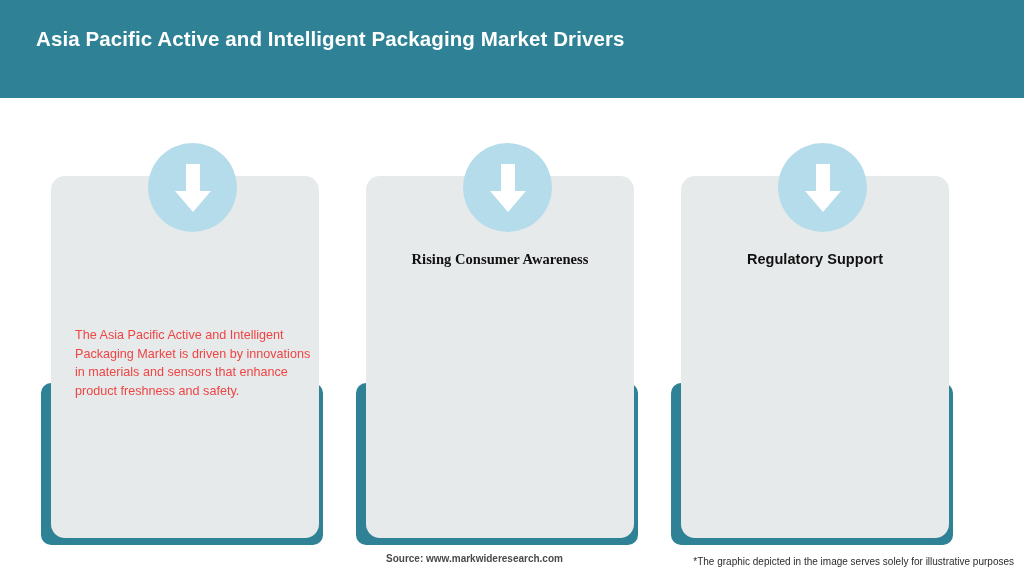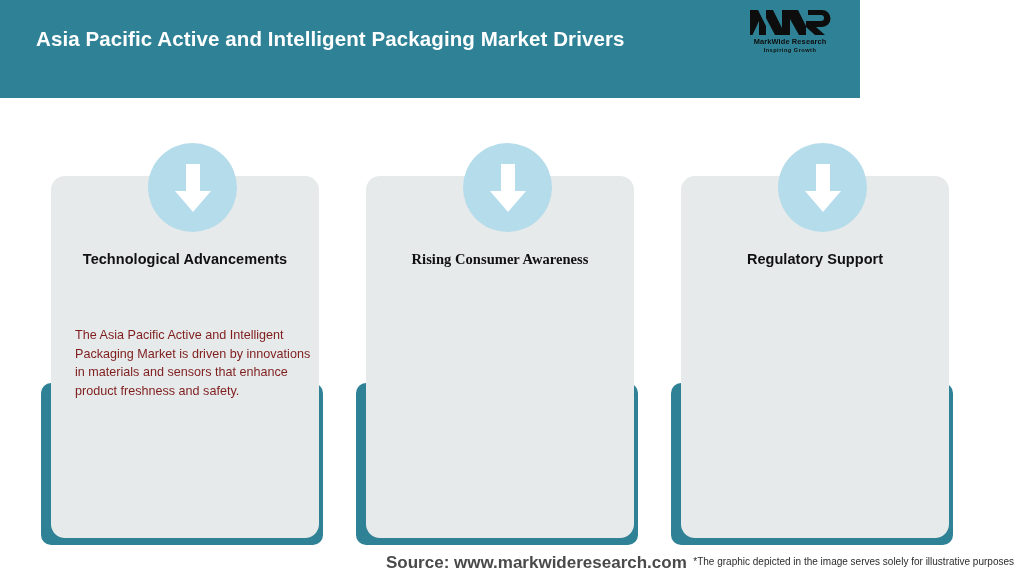--- a/index.html
+++ b/index.html
@@ -13,21 +13,21 @@
     font-family: "Liberation Sans", sans-serif;
     overflow: hidden;
     position: relative;
   }
 
   
   .header {
     position: absolute;
     left: 0;
     top: 0;
-    width: 860px;
+    width: 1024px;
     height: 98px;
     background: #2f8296;
   }
   .header-title {
     position: absolute;
     left: 36px;
     top: 27px;
     font-size: 20.5px;
     font-weight: bold;
     color: #ffffff;
@@ -124,77 +124,61 @@
     color: #111111;
     letter-spacing: 0.05px;
   }
   .card-body {
     position: absolute;
     left: 37px;
     top: 228px;
     width: 240px;
     font-size: 12.6px;
     line-height: 18.7px;
-    color: #7f1d1d;
+    color: #ef4444;
   }
   .card-wrap.c2 .card-body { width: 262px; left: 30px; }
 
   
   .source-note {
     position: absolute;
     left: 386px;
     top: 553px;
-    font-size: 17px;
+    font-size: 10px;
     font-weight: bold;
     color: #4a4a4a;
     white-space: nowrap;
   }
   .disclaimer {
     position: absolute;
     right: 10px;
     top: 556px;
     font-size: 10px;
     color: #2b2b2b;
     white-space: nowrap;
   }
 </style>
 </head>
 <body>
 
 <div class="header">
   <div class="header-title">Asia Pacific Active and Intelligent Packaging Market Drivers</div>
 
-  <div class="logo">
-    <span class="logo-mark">
-      <svg width="96" height="28" viewBox="0 0 96 28" xmlns="http://www.w3.org/2000/svg">
-        <g fill="#0d0d0d">
-          <polygon points="8,27 8,2 16,2 24,18 24,27 17,27 17,13 10.5,27"></polygon>
-          <polygon points="24,2 31,2 40,20 40,27 33,27 24,10"></polygon>
-          <polygon points="40,2 48,2 48,27 40,27"></polygon>
-          <polygon points="48,2 56,2 64,18 64,27 57,27 48,11"></polygon>
-          <path d="M66,2 h14 a8.5,8.5 0 0 1 0,17 h-6 l9,8 h-10 l-9,-8 v-6 h15 a3,3 0 0 0 0,-6 h-13 z"></path>
-        </g>
-      </svg>
-    </span>
-    <span class="logo-name">MarkWide Research</span>
-    <span class="logo-tag">Inspiring Growth</span>
-  </div>
 </div>
 
 <div class="cards">
 
   <div class="card-wrap c0">
     <div class="card-back"></div>
     <div class="card-panel"></div>
     <div class="card-icon">
       <svg width="42" height="54" viewBox="0 0 42 54" xmlns="http://www.w3.org/2000/svg">
         <polygon points="14,3 28,3 28,30 39,30 21,51 3,30 14,30" fill="#ffffff"></polygon>
       </svg>
     </div>
-    <div class="card-title">Technological Advancements</div>
     <div class="card-body">The Asia Pacific Active and Intelligent Packaging Market is driven by innovations in materials and sensors that enhance product freshness and safety.</div>
   </div>
 
   <div class="card-wrap c1">
     <div class="card-back"></div>
     <div class="card-panel"></div>
     <div class="card-icon">
       <svg width="42" height="54" viewBox="0 0 42 54" xmlns="http://www.w3.org/2000/svg">
         <polygon points="14,3 28,3 28,30 39,30 21,51 3,30 14,30" fill="#ffffff"></polygon>
       </svg>

